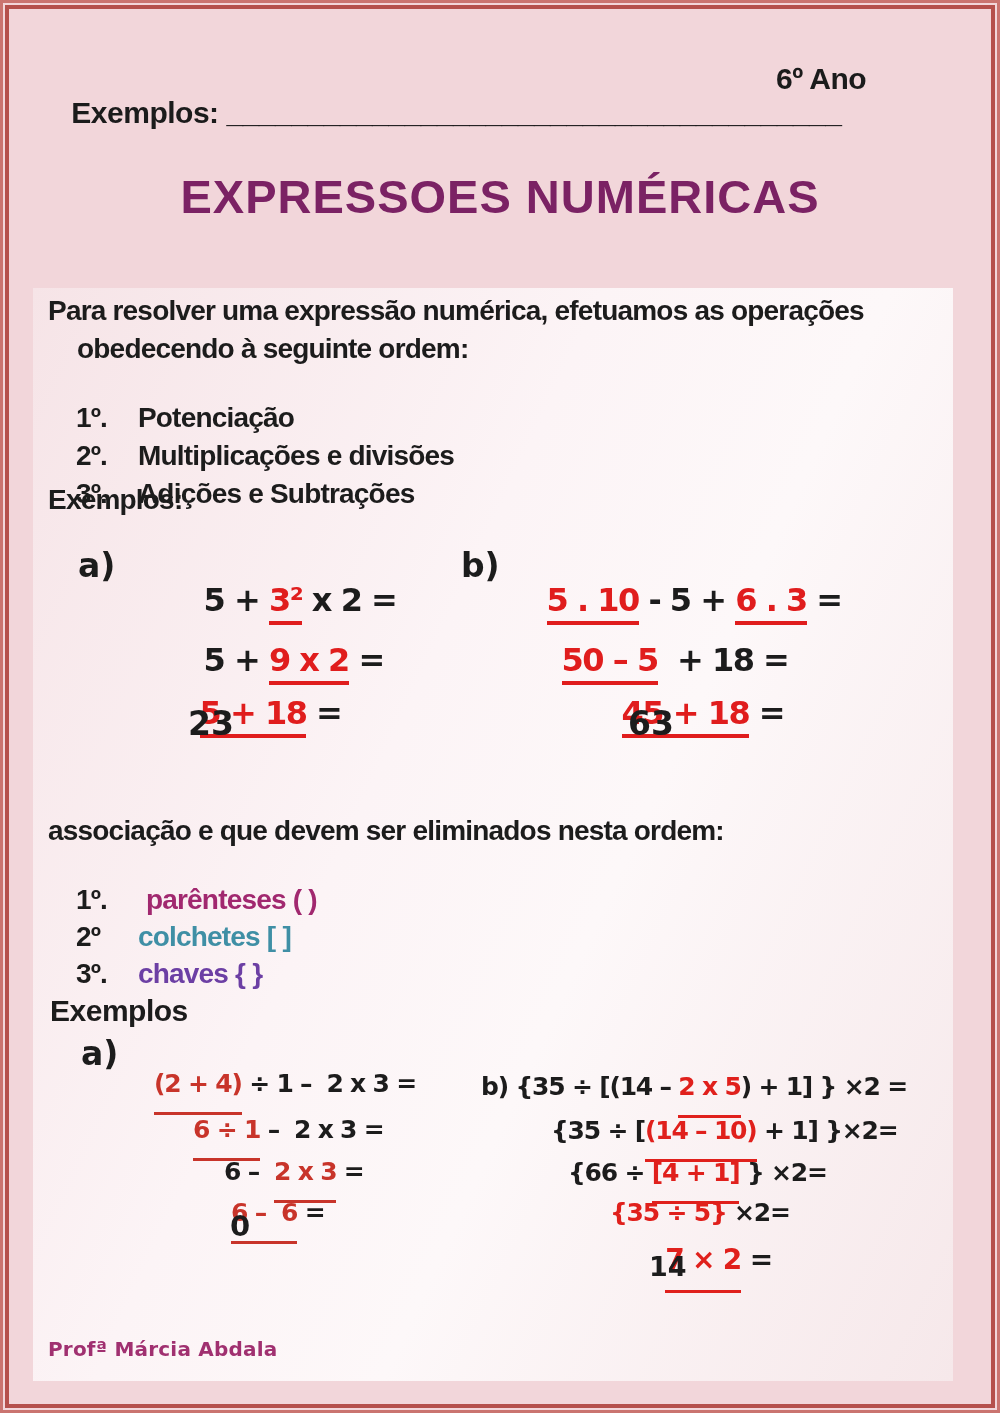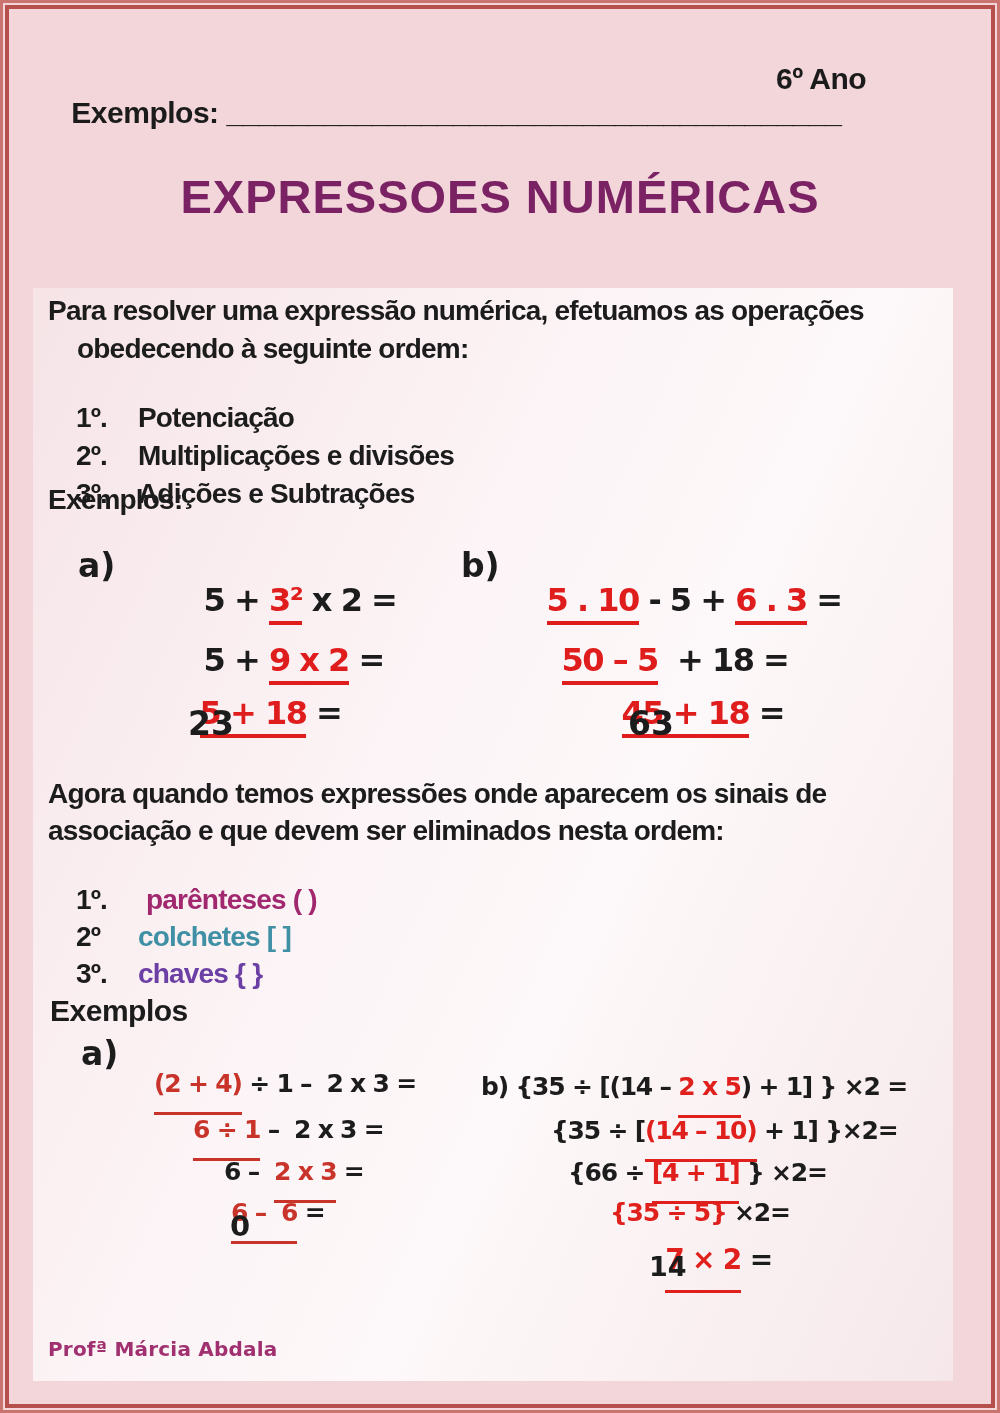--- a/index.html
+++ b/index.html
@@ -98,21 +98,20 @@
     <span class="rA u">5 . 10</span><span> - 5 + </span><span class="rA u">6 . 3</span><span> =</span>
   </div>
   <div class="abs math mt" style="left:520px;top:600px;">
     <span class="rA u">50 – 5</span><span>  + 18 =</span>
   </div>
   <div class="abs math mt" style="left:580px;top:653px;">
     <span class="rA u">45 + 18</span><span> =</span>
   </div>
   <div class="abs math res" style="left:625px;top:701px;">63</div>
 
-  <div class="abs body-text" style="left:45px;top:775px;">Agora quando temos expressões onde aparecem os sinais de</div>
   <div class="abs body-text" style="left:45px;top:812px;">associação e que devem ser eliminados nesta ordem:</div>
 
   <div class="abs body-text" style="left:45px;top:849px;">
     <span class="onum" style="min-width:70px;">1º.</span><span class="c-paren">parênteses ( )</span>
   </div>
   <div class="abs body-text" style="left:45px;top:886px;">
     <span class="onum">2º</span><span class="c-bracket">colchetes [ ]</span>
   </div>
   <div class="abs body-text" style="left:45px;top:923px;">
     <span class="onum">3º.</span><span class="c-brace">chaves { }</span>

